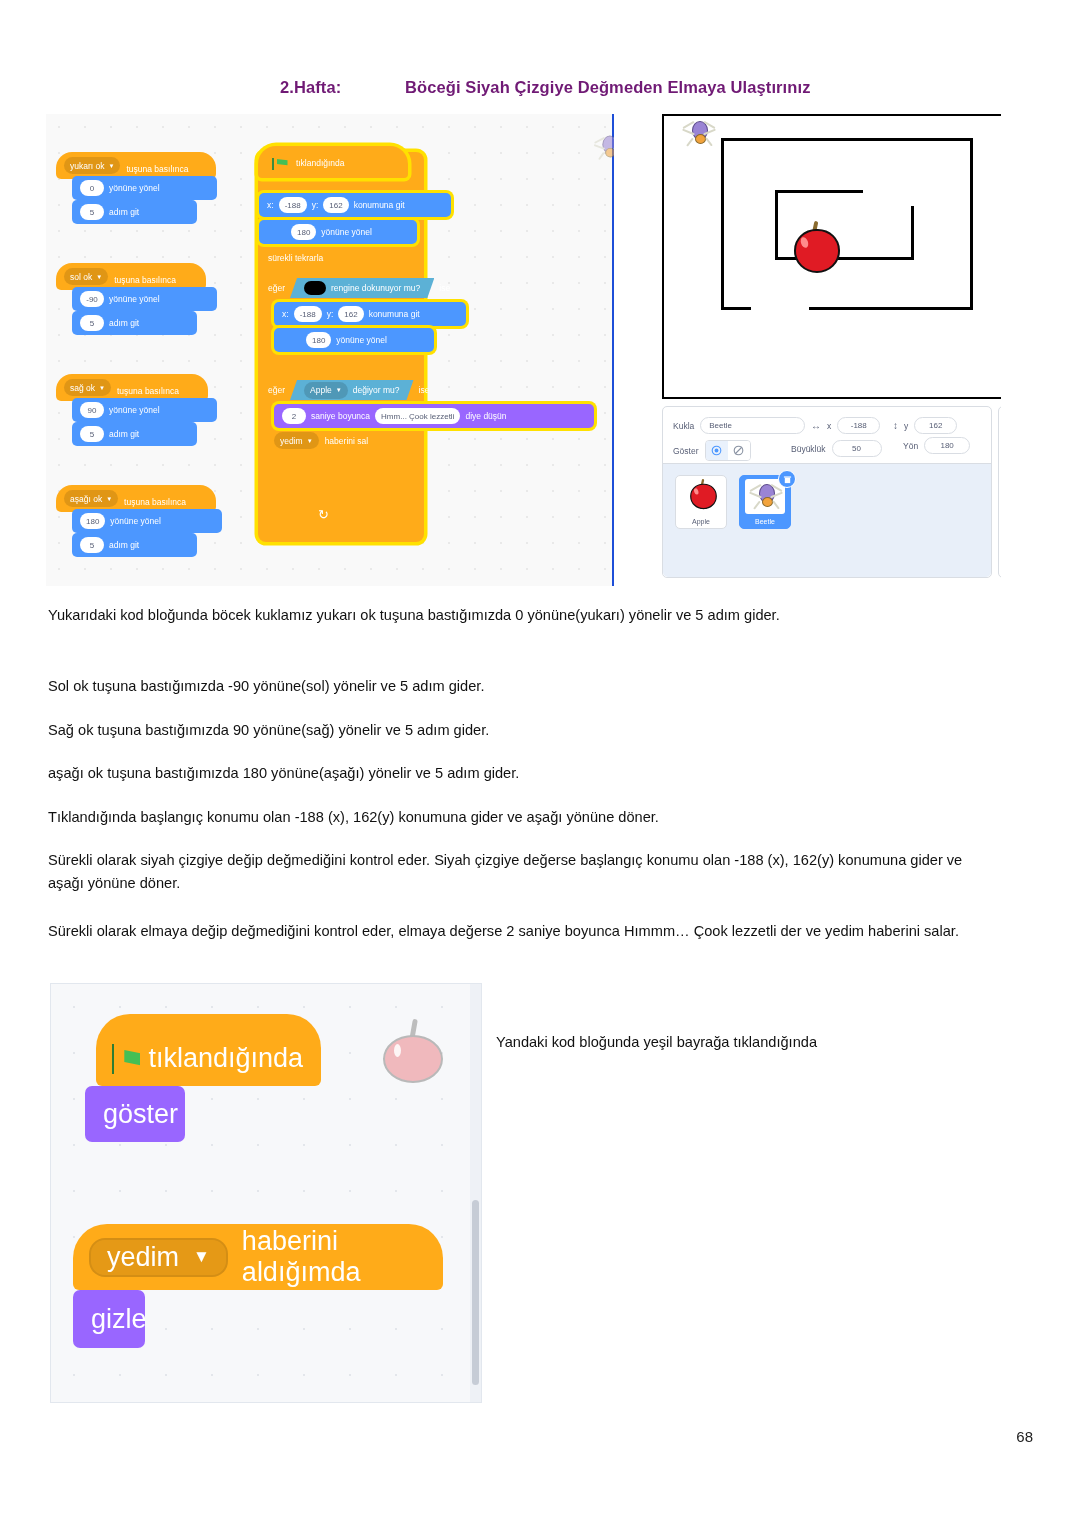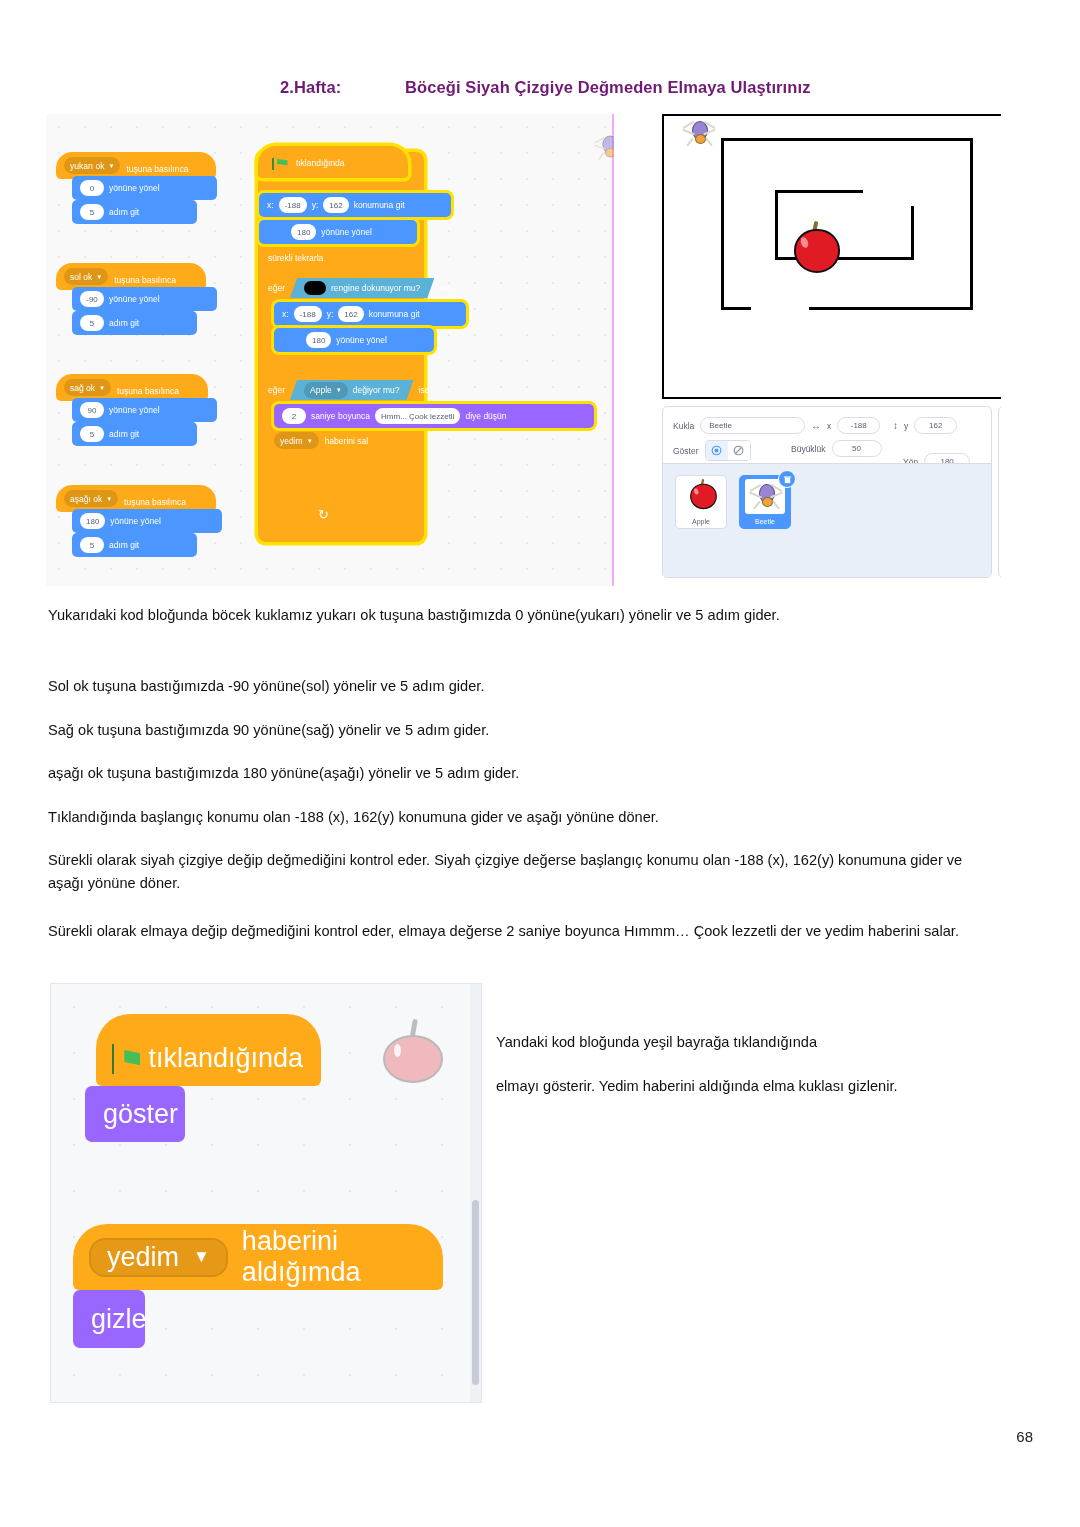--- a/index.html
+++ b/index.html
@@ -17,21 +17,21 @@
   .heading{
     position:absolute;left:280px;top:78px;width:620px;
     font-size:16.5px;font-weight:bold;color:#701a75;
     letter-spacing:.1px;
   }
   .heading .wk{display:inline-block;width:125px;}
 
   
   .shot1{
     position:absolute;left:46px;top:114px;width:955px;height:472px;
-    background:#f0abfc;overflow:hidden;
+    background:#1d4ed8;overflow:hidden;
   }
   .shot1 .codearea{
     position:absolute;left:0;top:0;width:566px;height:472px;
     background:#f9f9f9;
   }
   .shot1 .codearea::before{
     content:"";position:absolute;inset:0;
     background-image:radial-gradient(circle, #e3e3e3 1px, transparent 1px);
     background-size:26px 26px;opacity:.75;
   }
@@ -408,21 +408,21 @@
                   <circle cx="5.5" cy="5.5" r="4.3" fill="none" stroke="#8a93a3" stroke-width="1.1"></circle>
                   <line x1="2" y1="9" x2="9" y2="2" stroke="#8a93a3" stroke-width="1.1"></line>
                 </svg>
             </span>
           </span>
         </div>
         <div class="infoRow" style="left:128px;top:33px;">
           <span>Büyüklük</span>
           <span class="field c" style="width:50px;">50</span>
         </div>
-        <div class="infoRow" style="left:240px;top:46px;justify-content:flex-end;">
+        <div class="infoRow" style="left:240px;top:30px;justify-content:flex-end;">
           <span>Yön</span>
           <span class="field c" style="width:46px;">180</span>
         </div>
 
         <div class="spriteList">
           <div class="thumb" style="left:12px;top:11px;">
             <div class="applec" style="left:13px;top:3px;transform:scale(.58);transform-origin:top left;">
               <div class="apple-stem"></div>
                 <div class="apple-body"></div>
                 <div class="apple-shine"></div>
@@ -499,16 +499,15 @@
     <div class="bigLooks" style="left:22px;top:306px;width:72px;height:58px;">
       <span>gizle</span>
     </div>
 
     <div class="vs">
         <i></i>
       </div>
   </div>
 
   <div class="sidetext" style="top:1028px;">Yandaki kod bloğunda yeşil bayrağa tıklandığında</div>
-  <div class="sidetext" style="top:1072px;">elmayı gösterir. Yedim haberini aldığında elma kuklası gizlenir.</div>
 
   <div class="pageno">68</div>
 </div>
 
 </body></html>

